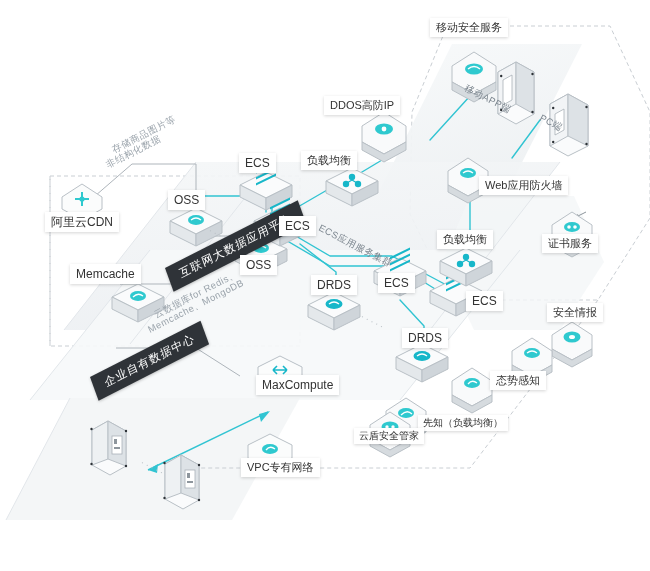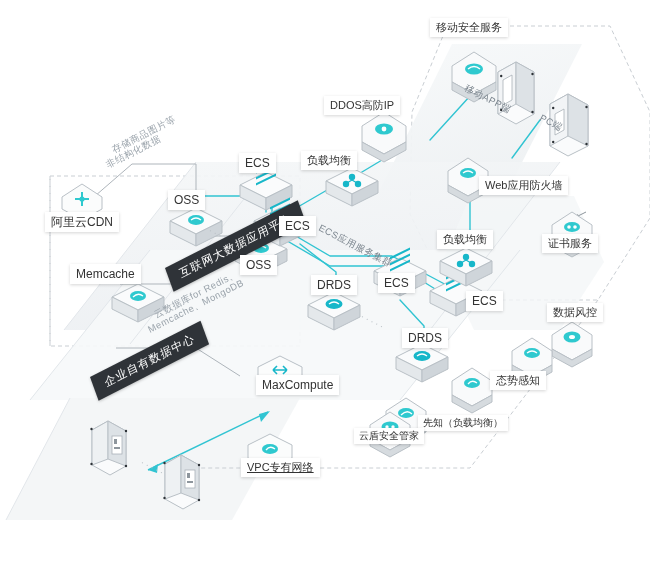--- a/index.html
+++ b/index.html
@@ -390,21 +390,21 @@
   <div class="ellip" style="left:140px;top:462px;transform:rotate(27deg);">·····</div>
 
   <div class="lbl" style="left:430px;top:18px;">移动安全服务</div>
 
   <div class="lbl" style="left:324px;top:96px;">DDOS高防IP</div>
 
   <div class="lbl" style="left:447px;top:176px;margin-left:32px;">Web应用防火墙</div>
 
   <div class="lbl" style="left:542px;top:234px;">证书服务</div>
 
-  <div class="lbl" style="left:547px;top:303px;">数据风控</div>
+  <div class="lbl" style="left:547px;top:303px;">安全情报</div>
 
 
   <div class="lbl" style="left:490px;top:371px;">态势感知</div>
 
   <div class="lbl sm" style="left:418px;top:415px;">先知（负载均衡）</div>
 
   <div class="lbl sm" style="left:354px;top:428px;">云盾安全管家</div>
 
   <div class="lbl lg" style="left:45px;top:212px;">阿里云CDN</div>
 
@@ -425,15 +425,15 @@
   <div class="lbl" style="left:301px;top:151px;">负载均衡</div>
 
   <div class="lbl" style="left:437px;top:230px;">负载均衡</div>
 
   <div class="lbl lg" style="left:311px;top:275px;">DRDS</div>
 
   <div class="lbl lg" style="left:402px;top:328px;">DRDS</div>
 
   <div class="lbl lg" style="left:256px;top:375px;">MaxCompute</div>
 
-  <div class="lbl" style="left:241px;top:458px;text-decoration:underline;">VPC专有网络</div>
+  <div class="lbl" style="left:241px;top:458px;">VPC专有网络</div>
 
 </div>
 
 </body></html>

